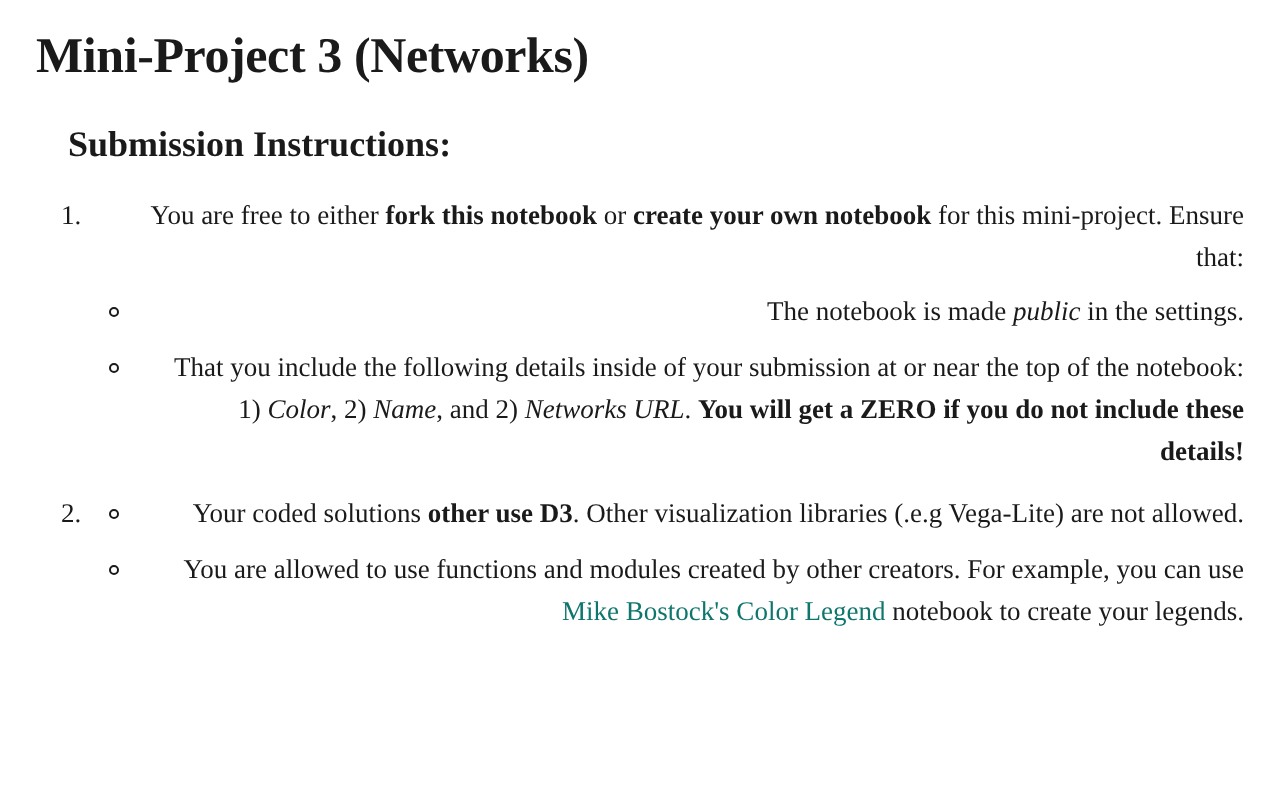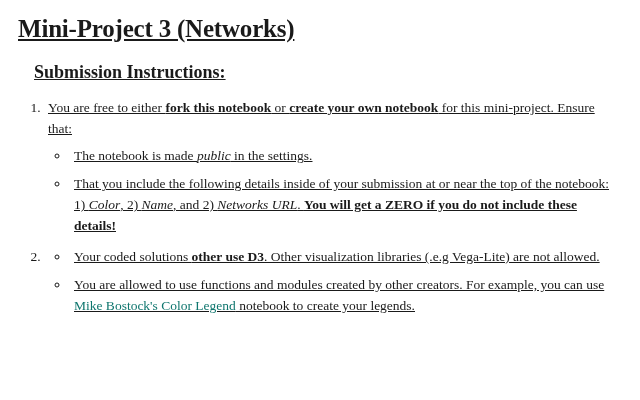--- a/index.html
+++ b/index.html
@@ -11,40 +11,40 @@
     width: 640px;
     height: 400px;
     overflow: hidden;
     font-family: "Liberation Serif", "DejaVu Serif", serif;
     color: #1a1a1a;
   }
   .page {
     padding: 14px 18px 0 18px;
     box-sizing: border-box;
     width: 640px;
-    text-decoration: underline;
   }
   .doc-title {
     font-size: 25px;
     font-weight: bold;
     line-height: 1.2;
     margin: 0 0 18px 0;
     letter-spacing: -0.2px;
   }
   .section-heading {
     font-size: 18px;
     font-weight: bold;
     line-height: 1.2;
     margin: 0 0 14px 16px;
   }
   ol.outer {
     margin: 0;
     padding-left: 26px;
     font-size: 13.5px;
     line-height: 1.55;
+    text-align: right;
   }
   ol.outer > li {
     margin-bottom: 10px;
     padding-left: 4px;
   }
   ul.inner {
     list-style-type: circle;
     margin: 7px 0 0 0;
     padding-left: 22px;
   }

